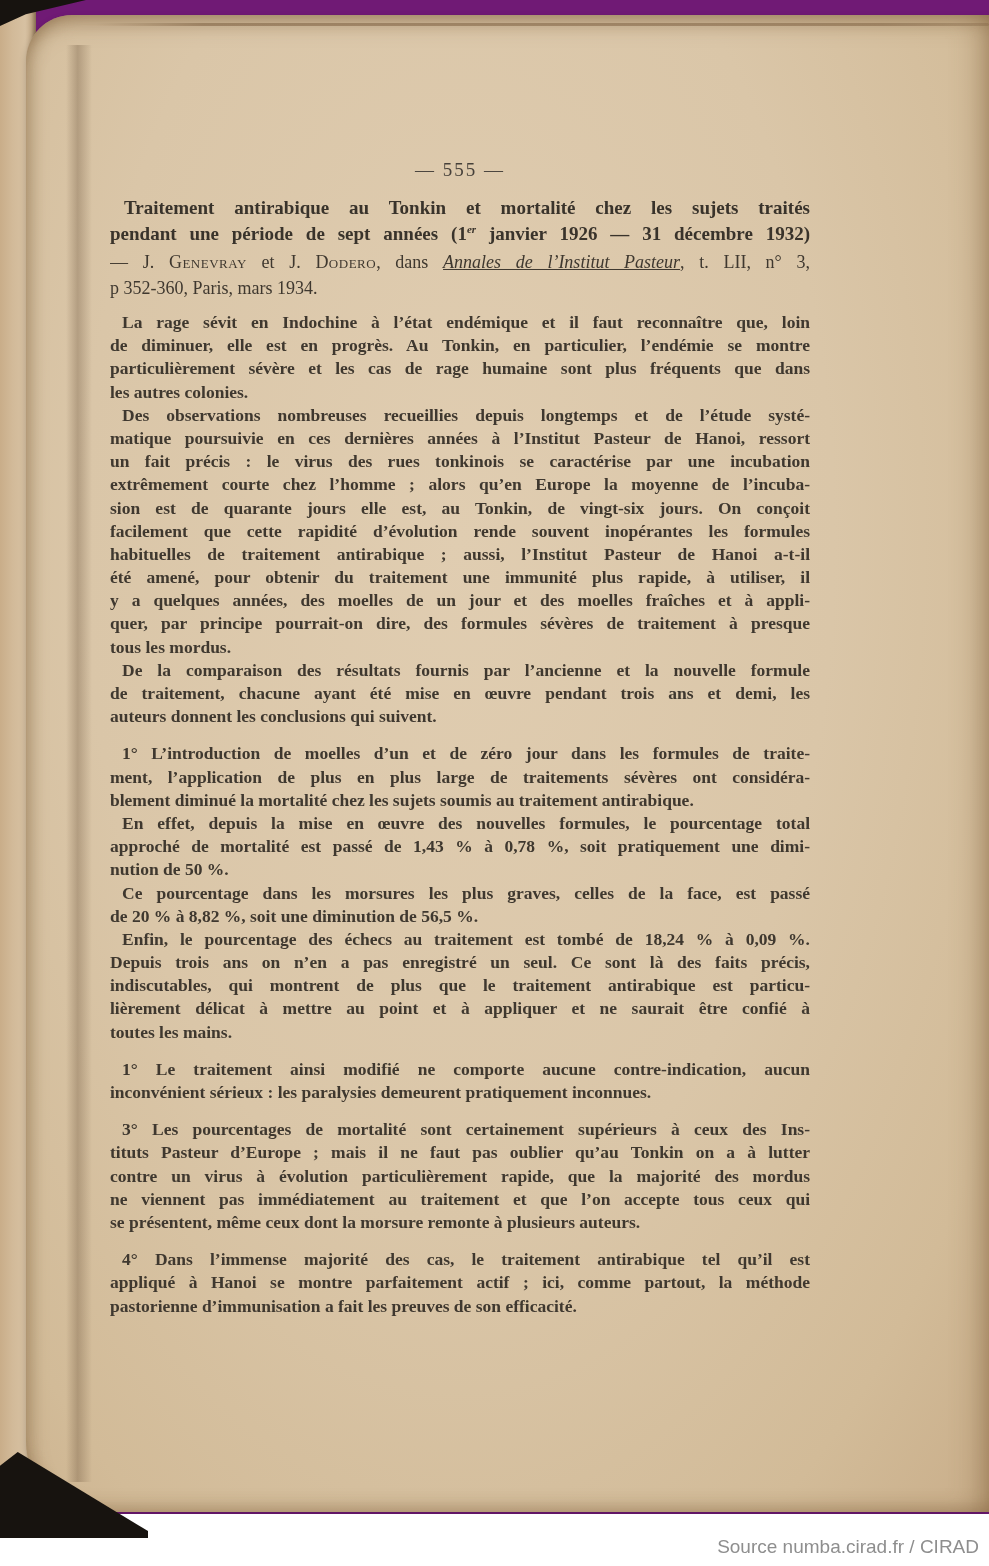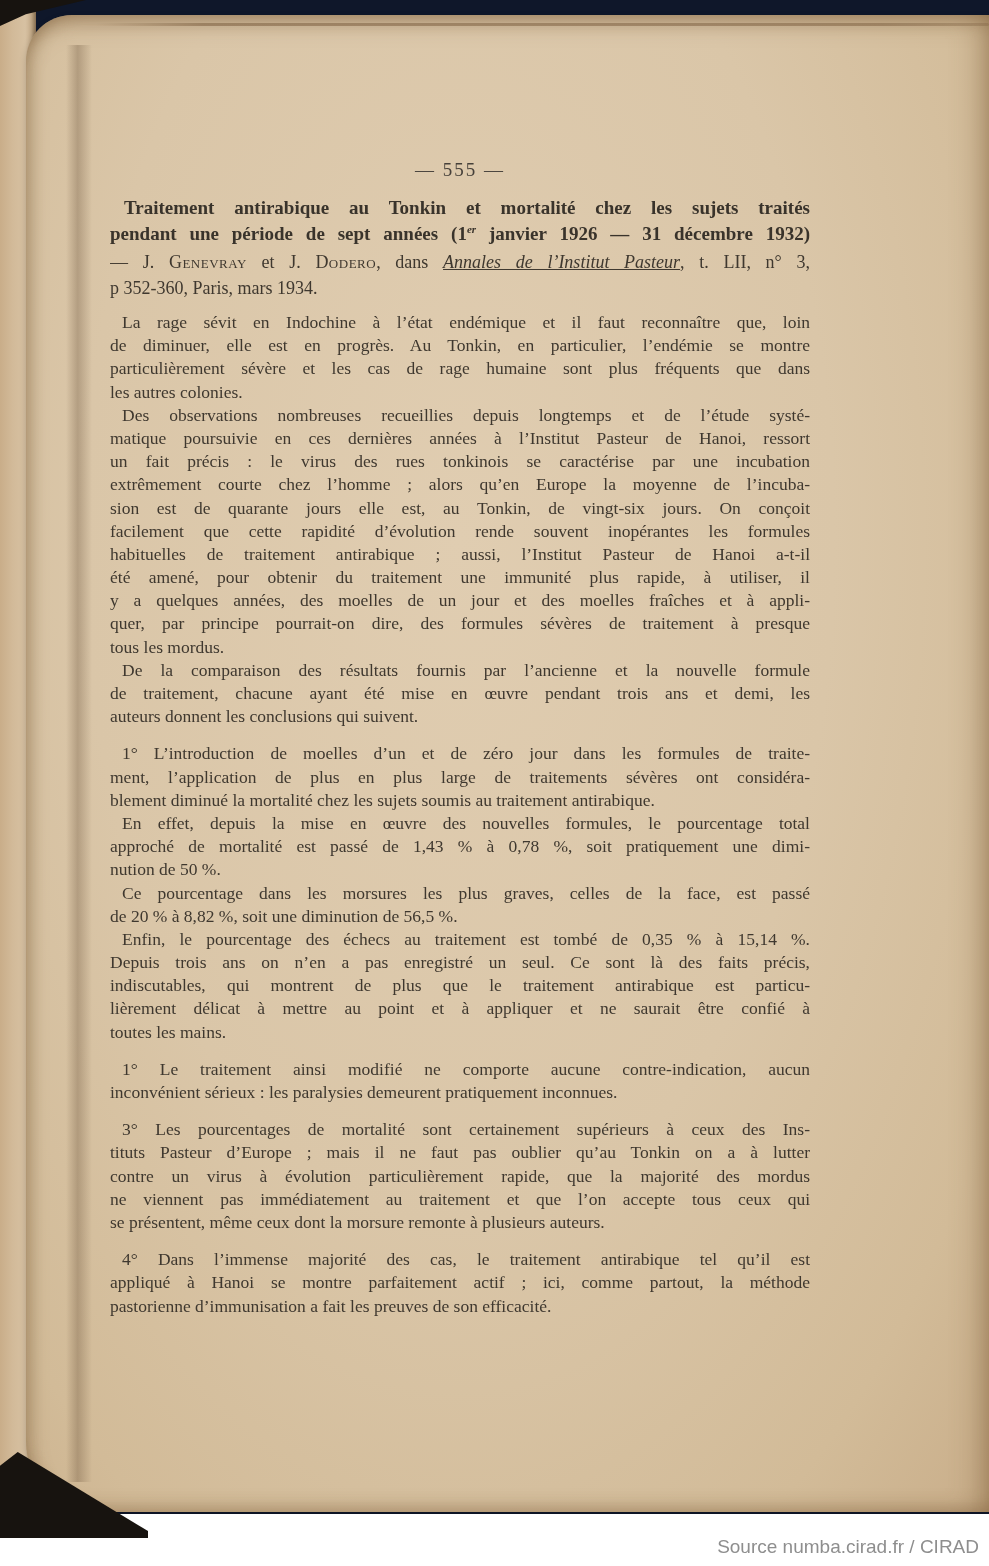--- a/index.html
+++ b/index.html
@@ -2,21 +2,21 @@
 <html><head>
 <meta charset="utf-8">
 <style>
   html,body { margin:0; padding:0; }
   body {
     width:989px; height:1566px; position:relative; overflow:hidden;
     background:#ffffff;
     font-family:"Liberation Serif","DejaVu Serif",serif;
   }
   
-  .scan { position:absolute; inset:0; background:#0f172a; }
+  .scan { position:absolute; inset:0; background:#701a75; }
 
   .prev-page-edge {
     position:absolute; left:0; top:5px; width:36px; height:1490px;
     background:linear-gradient(to right,#c9ad89 0%,#d2ba99 35%,#d7c1a2 70%,#b99e7b 100%);
     border-radius:18px 0 0 0;
     box-shadow:inset -4px 0 5px -2px rgba(70,48,26,.55);
   }
   .spine-top {
     position:absolute; left:0; top:0; width:86px; height:26px;
     background:#17130f;
@@ -67,21 +67,21 @@
 
   .citation { font-size:18px; line-height:26px; margin-top:2px; }
   .citation .c-line1 { text-align:justify; text-align-last:justify; height:26px; overflow:hidden; }
   .citation .c-line2 { height:26px; overflow:hidden; }
   .smallcaps { font-variant:small-caps; letter-spacing:.5px; }
   .italic { font-style:italic;text-decoration:underline; }
 
   .body { margin-top:10px; font-size:17.5px; line-height:23.2px; }
   .para { margin:0; }
   .para.gap { margin-top:14px; }
-  .line { text-align:justify; text-align-last:justify; height:23.2px; overflow:hidden; }
+  .line { text-align:justify; text-align-last:justify; height:23.2px; overflow:hidden;font-weight:bold; }
   .line.last { text-align-last:left; }
   .para .line:first-child { text-indent:12px; }
 
   
   .footer-bar {
     position:absolute; left:0; bottom:0; width:100%; height:52px;
     background:#ffffff; z-index:3;
   }
   .source {
     position:absolute; right:10px; top:1536px; z-index:5;
@@ -152,21 +152,21 @@
           <div class="para">
             <div class="line">En effet, depuis la mise en œuvre des nouvelles formules, le pourcentage total</div>
             <div class="line">approché de mortalité est passé de 1,43 % à 0,78 %, soit pratiquement une dimi-</div>
             <div class="line last">nution de 50 %.</div>
           </div>
           <div class="para">
             <div class="line">Ce pourcentage dans les morsures les plus graves, celles de la face, est passé</div>
             <div class="line last">de 20 % à 8,82 %, soit une diminution de 56,5 %.</div>
           </div>
           <div class="para">
-            <div class="line">Enfin, le pourcentage des échecs au traitement est tombé de 0,35 % à 15,14 %.</div>
+            <div class="line">Enfin, le pourcentage des échecs au traitement est tombé de 18,24 % à 0,09 %.</div>
             <div class="line">Depuis trois ans on n’en a pas enregistré un seul. Ce sont là des faits précis,</div>
             <div class="line">indiscutables, qui montrent de plus que le traitement antirabique est particu-</div>
             <div class="line">lièrement délicat à mettre au point et à appliquer et ne saurait être confié à</div>
             <div class="line last">toutes les mains.</div>
           </div>
           <div class="para gap">
             <div class="line">1° Le traitement ainsi modifié ne comporte aucune contre-indication, aucun</div>
             <div class="line last">inconvénient sérieux : les paralysies demeurent pratiquement inconnues.</div>
           </div>
           <div class="para gap">

